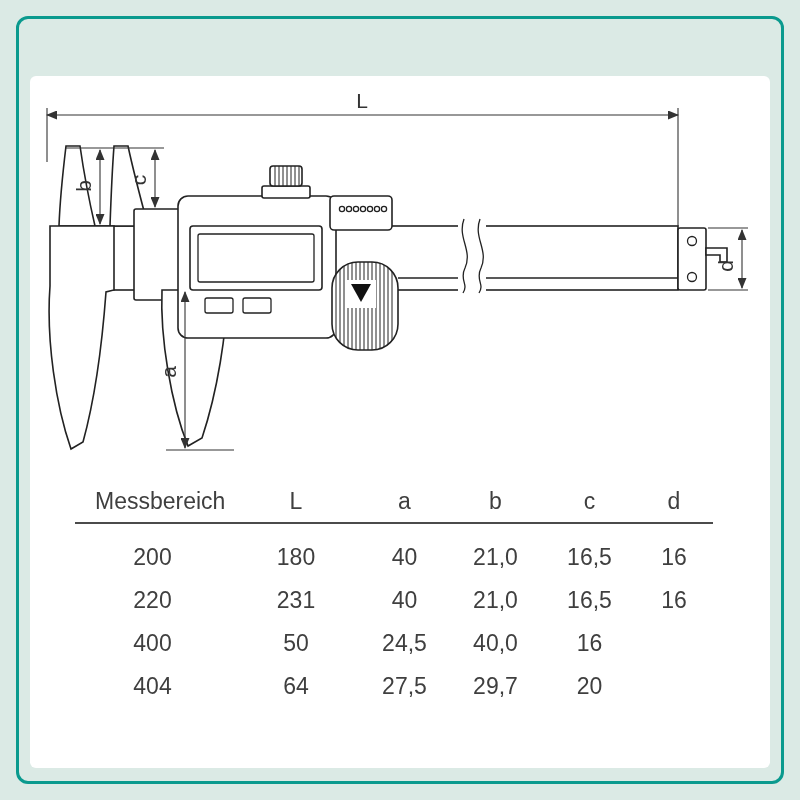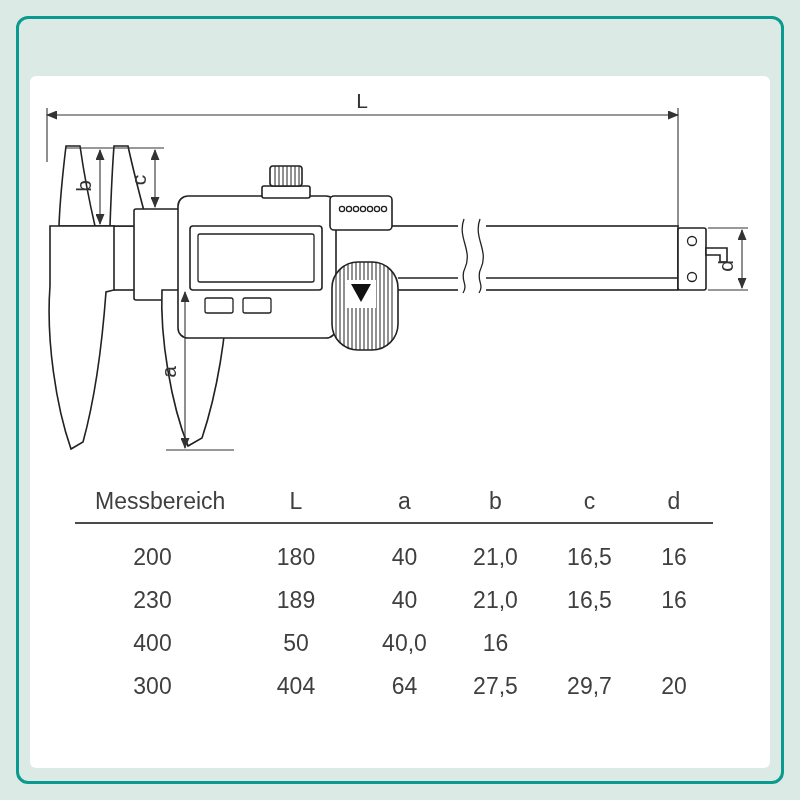--- a/index.html
+++ b/index.html
@@ -202,35 +202,35 @@
 
       <div class="trow">
         <div class="cell">200</div>
         <div class="cell">180</div>
         <div class="cell">40</div>
         <div class="cell">21,0</div>
         <div class="cell">16,5</div>
         <div class="cell">16</div>
       </div>
       <div class="trow">
-        <div class="cell">230</div>
-        <div class="cell">189</div>
+        <div class="cell">220</div>
+        <div class="cell">231</div>
         <div class="cell">40</div>
         <div class="cell">21,0</div>
         <div class="cell">16,5</div>
         <div class="cell">16</div>
       </div>
       <div class="trow">
         <div class="cell">400</div>
         <div class="cell">50</div>
+        <div class="cell">24,5</div>
         <div class="cell">40,0</div>
         <div class="cell">16</div>
       </div>
       <div class="trow">
-        <div class="cell">300</div>
         <div class="cell">404</div>
         <div class="cell">64</div>
         <div class="cell">27,5</div>
         <div class="cell">29,7</div>
         <div class="cell">20</div>
       </div>
     </div>
 
   </div>
 </div>

